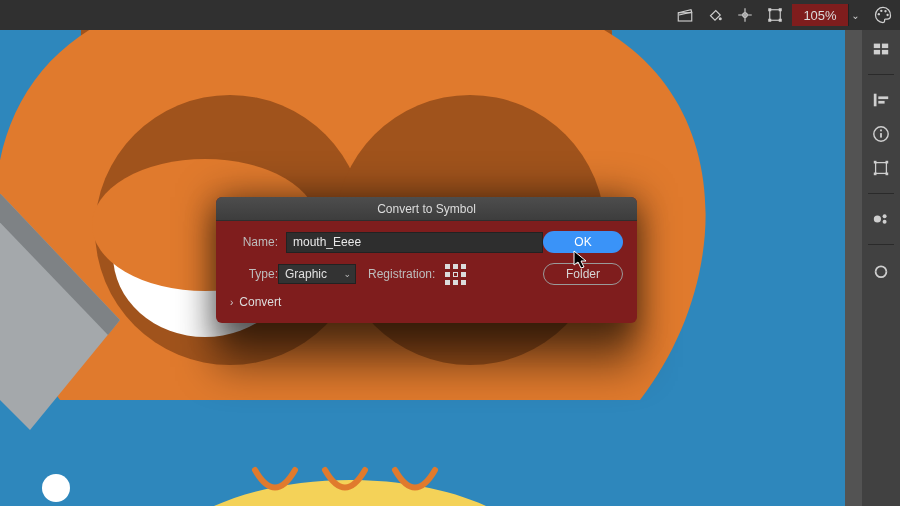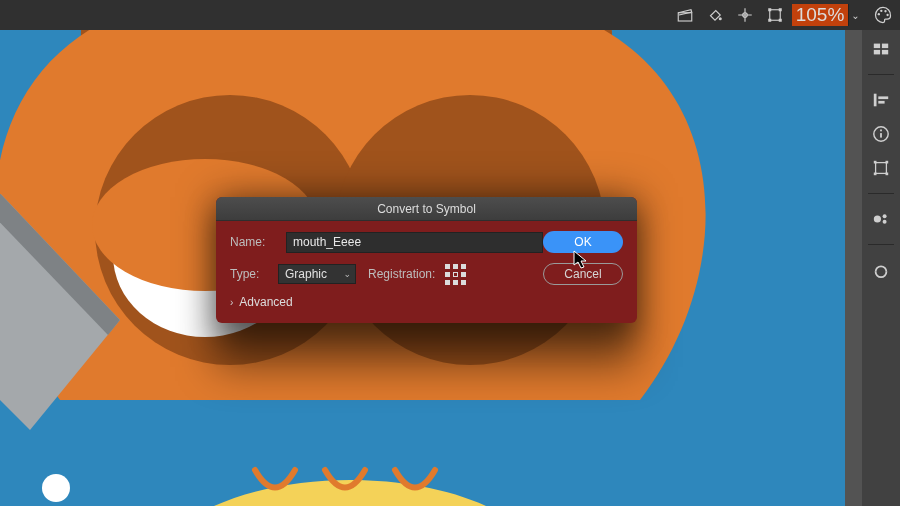--- a/index.html
+++ b/index.html
@@ -3,38 +3,38 @@
 <meta charset="utf-8">
 <style>
   *{box-sizing:border-box;margin:0;padding:0;font-family:-apple-system,Helvetica,Arial,sans-serif;-webkit-font-smoothing:antialiased}
   body{width:900px;height:506px;overflow:hidden;background:#2e87bc;position:relative}
   
   .artwork{position:absolute;inset:0}
   
   .topbar{position:absolute;top:0;left:0;right:0;height:30px;background:#303030;display:flex;align-items:center;justify-content:flex-end;padding-right:6px;gap:4px;z-index:5}
   .tb-ico{width:26px;height:26px;display:flex;align-items:center;justify-content:center;color:#cfcfcf;font-size:14px}
   .tb-ico svg{width:18px;height:18px;stroke:#cfcfcf;fill:none}
-  .zoom{background:#c2410c;color:#dcdcdc;border:none;font-size:19px;height:22px;width:56px;text-align:center}
+  .zoom{background:#7f1d1d;color:#dcdcdc;border:none;font-size:13px;height:22px;width:56px;text-align:center}
   .zoom-wrap{display:flex;align-items:center;gap:0}
   .zoom-dd{width:14px;height:22px;display:flex;align-items:center;justify-content:center;color:#cfcfcf;font-size:10px;border-left:1px solid #222}
   .palette{width:22px;height:22px;display:flex;align-items:center;justify-content:center}
   
   .rside{position:absolute;top:30px;right:0;width:38px;height:476px;background:#414141;display:flex;flex-direction:column;align-items:center;gap:12px;padding-top:8px;z-index:5}
   .rside .sep{width:26px;height:1px;background:#2a2a2a;margin:2px 0}
   .rico{width:22px;height:22px;display:flex;align-items:center;justify-content:center;color:#cfcfcf}
   .rico svg{width:18px;height:18px}
   
   .scroll{position:absolute;top:30px;right:38px;width:17px;height:476px;background:#535353;z-index:4}
   
   .shadow{position:absolute;left:216px;top:197px;width:421px;height:170px;background:rgba(0,0,0,.45);filter:blur(20px);z-index:9}
   .dialog{position:absolute;left:216px;top:197px;width:421px;border-radius:6px;overflow:hidden;background:#7f1d1d;z-index:10;box-shadow:0 12px 30px rgba(0,0,0,.45)}
   .dlg-title{height:24px;background:linear-gradient(#4d4d4d,#3d3d3d);color:#dcdcdc;font-size:12px;display:flex;align-items:center;justify-content:center;border-bottom:1px solid #2e2e2e}
   .dlg-body{padding:10px 14px 14px 14px;color:#c7c7c7;font-size:12px}
   .row{display:flex;align-items:center;margin-bottom:10px}
-  .lab{width:48px;text-align:left;color:#bdbdbd}
+  .lab{width:48px;text-align:right;color:#bdbdbd}
   .name-in{flex:1;margin-left:8px;margin-right:0;height:21px;background:#2e2e2e;border:1px solid #222;color:#e8e8e8;padding:0 6px;font-size:12px}
   .btn{width:80px;height:22px;border-radius:11px;display:flex;align-items:center;justify-content:center;font-size:12px;cursor:pointer}
   .ok{background:#3a93f8;color:#fff;border:none}
   .cancel{background:transparent;border:1px solid #9a9a9a;color:#d6d6d6}
   .type-sel{width:78px;height:20px;background:#333;border:1px solid #222;color:#e0e0e0;font-size:12px;padding-left:6px;display:flex;align-items:center;justify-content:space-between;padding-right:4px}
   .type-sel .car{font-size:9px;color:#bbb}
   .reg-lab{margin-left:12px;color:#bdbdbd}
   .reg-grid{margin-left:10px;display:grid;grid-template-columns:repeat(3,5px);grid-template-rows:repeat(3,5px);gap:3px}
   .reg-grid span{width:5px;height:5px;background:#dcdcdc}
   .reg-grid span.off{background:transparent;border:1px solid #dcdcdc}
@@ -189,24 +189,24 @@
           <span></span>
           <span></span>
         <span></span>
           <span class="off"></span>
           <span></span>
         <span></span>
           <span></span>
           <span></span>
       </div>
       <div style="flex:1"></div>
-      <button class="btn cancel">Cancel</button>
+      <button class="btn cancel">Folder</button>
     </div>
     <div class="adv">
       <span class="tri">›</span>
-      <span>Advanced</span>
+      <span>Convert</span>
     </div>
   </div>
 </div>
 
 <svg class="cursor" width="18" height="20" viewBox="0 0 18 20">
   <path d="M1 1 L1 15 L5 12 L8 18 L11 17 L8 11 L13 11 Z" fill="#000" stroke="#fff" stroke-width="1"></path>
 </svg>
 
 </body></html>

